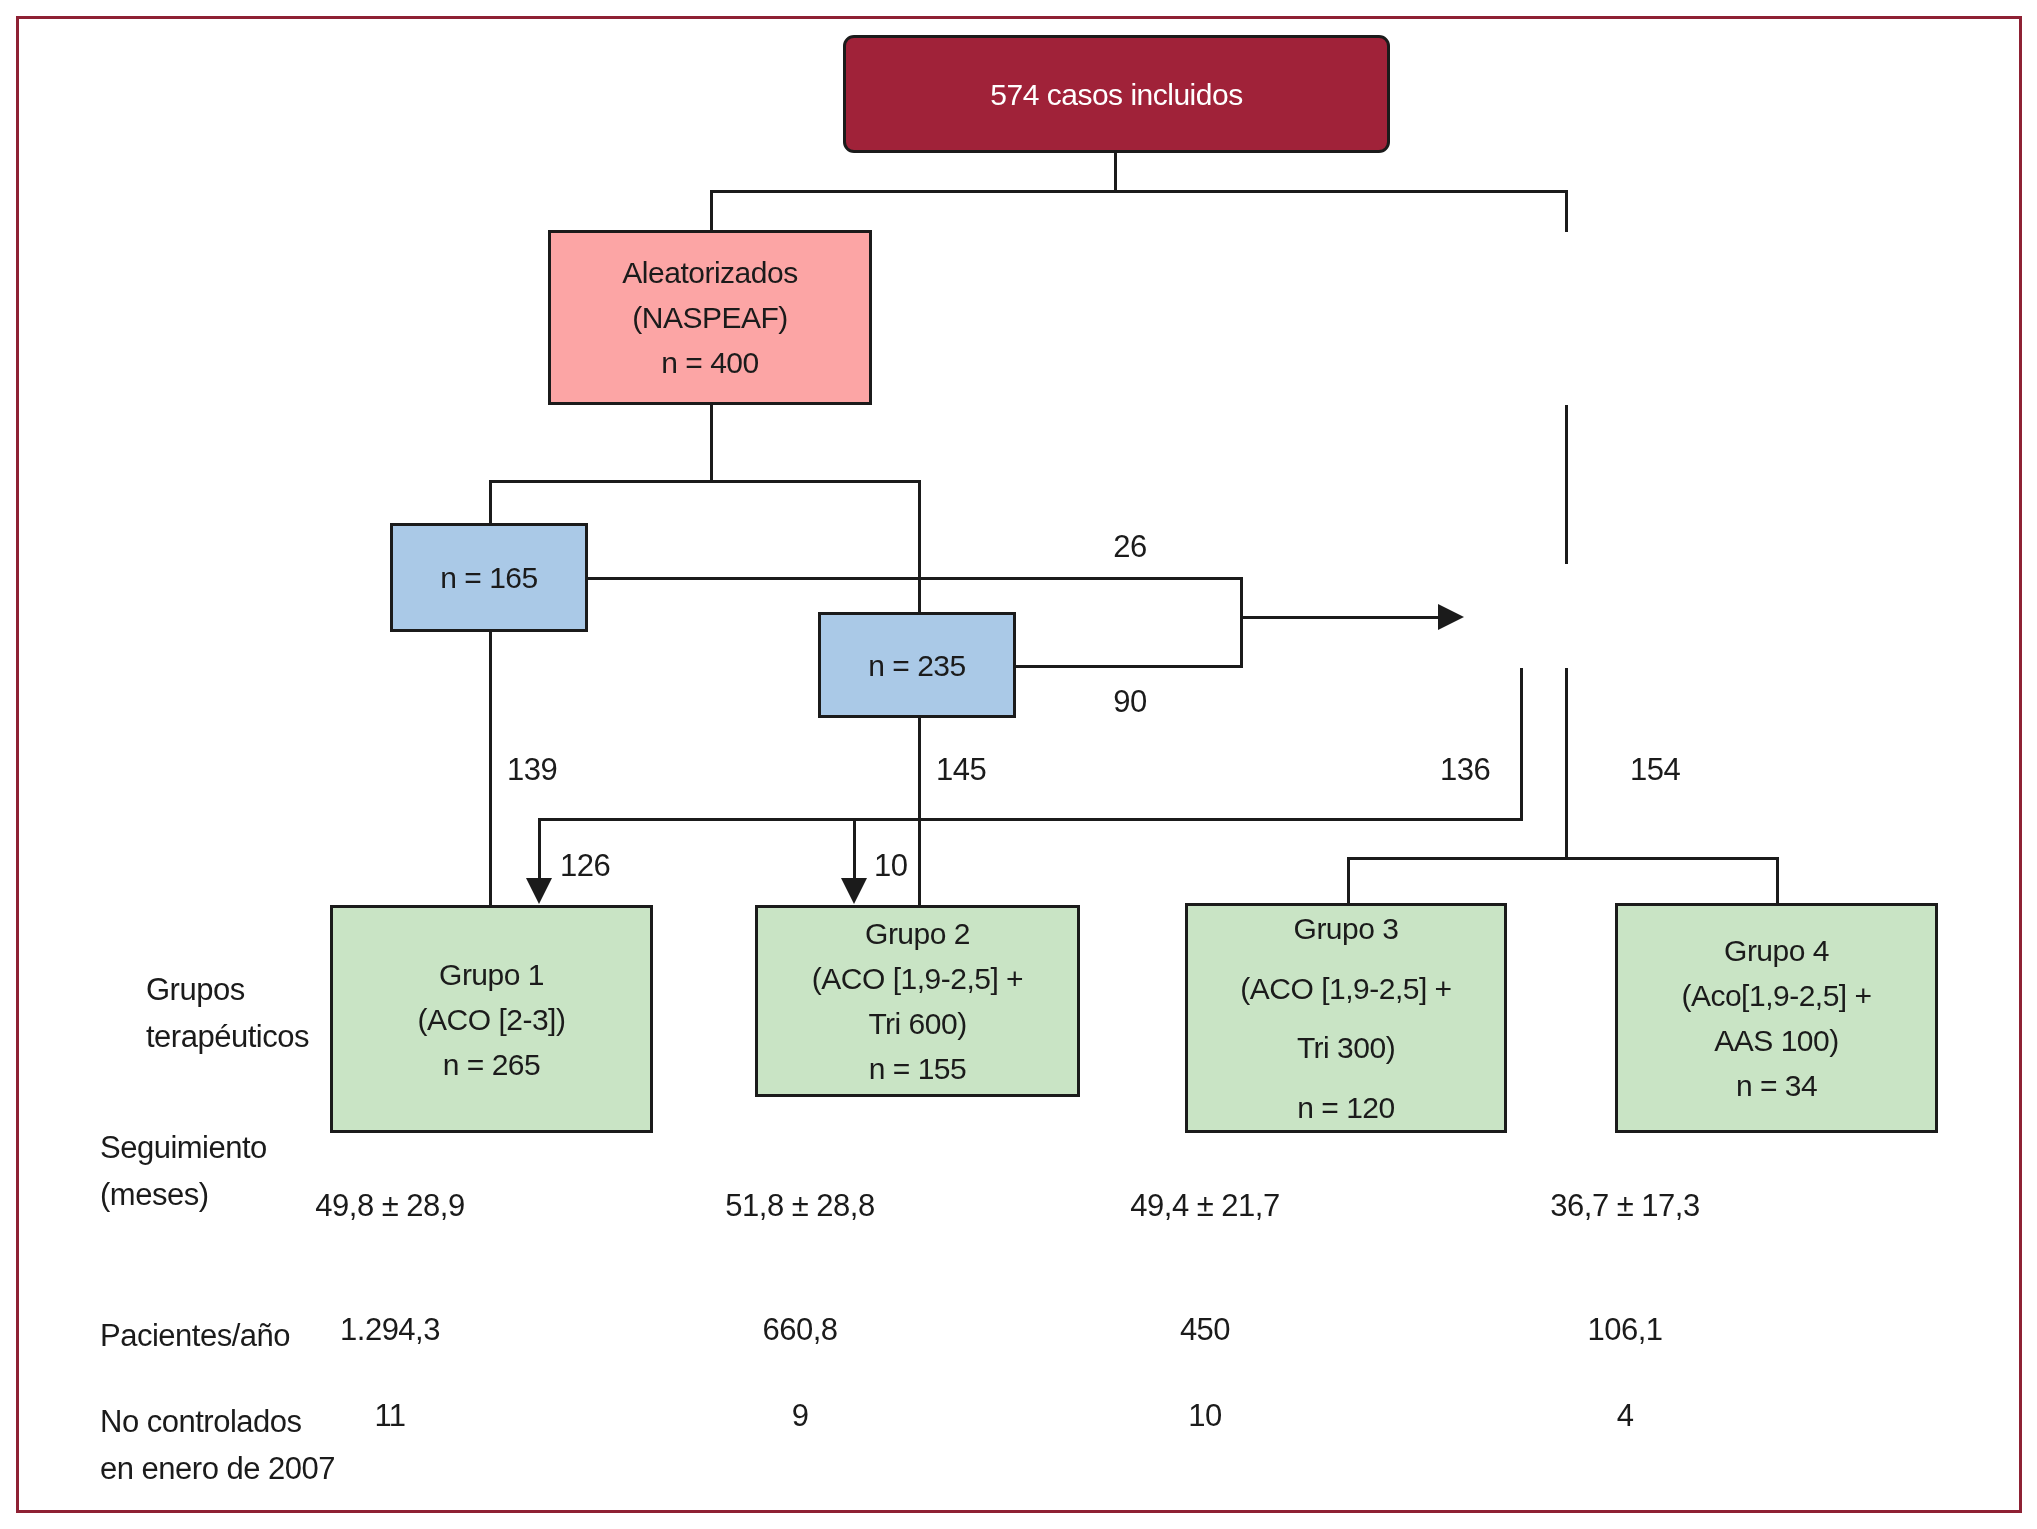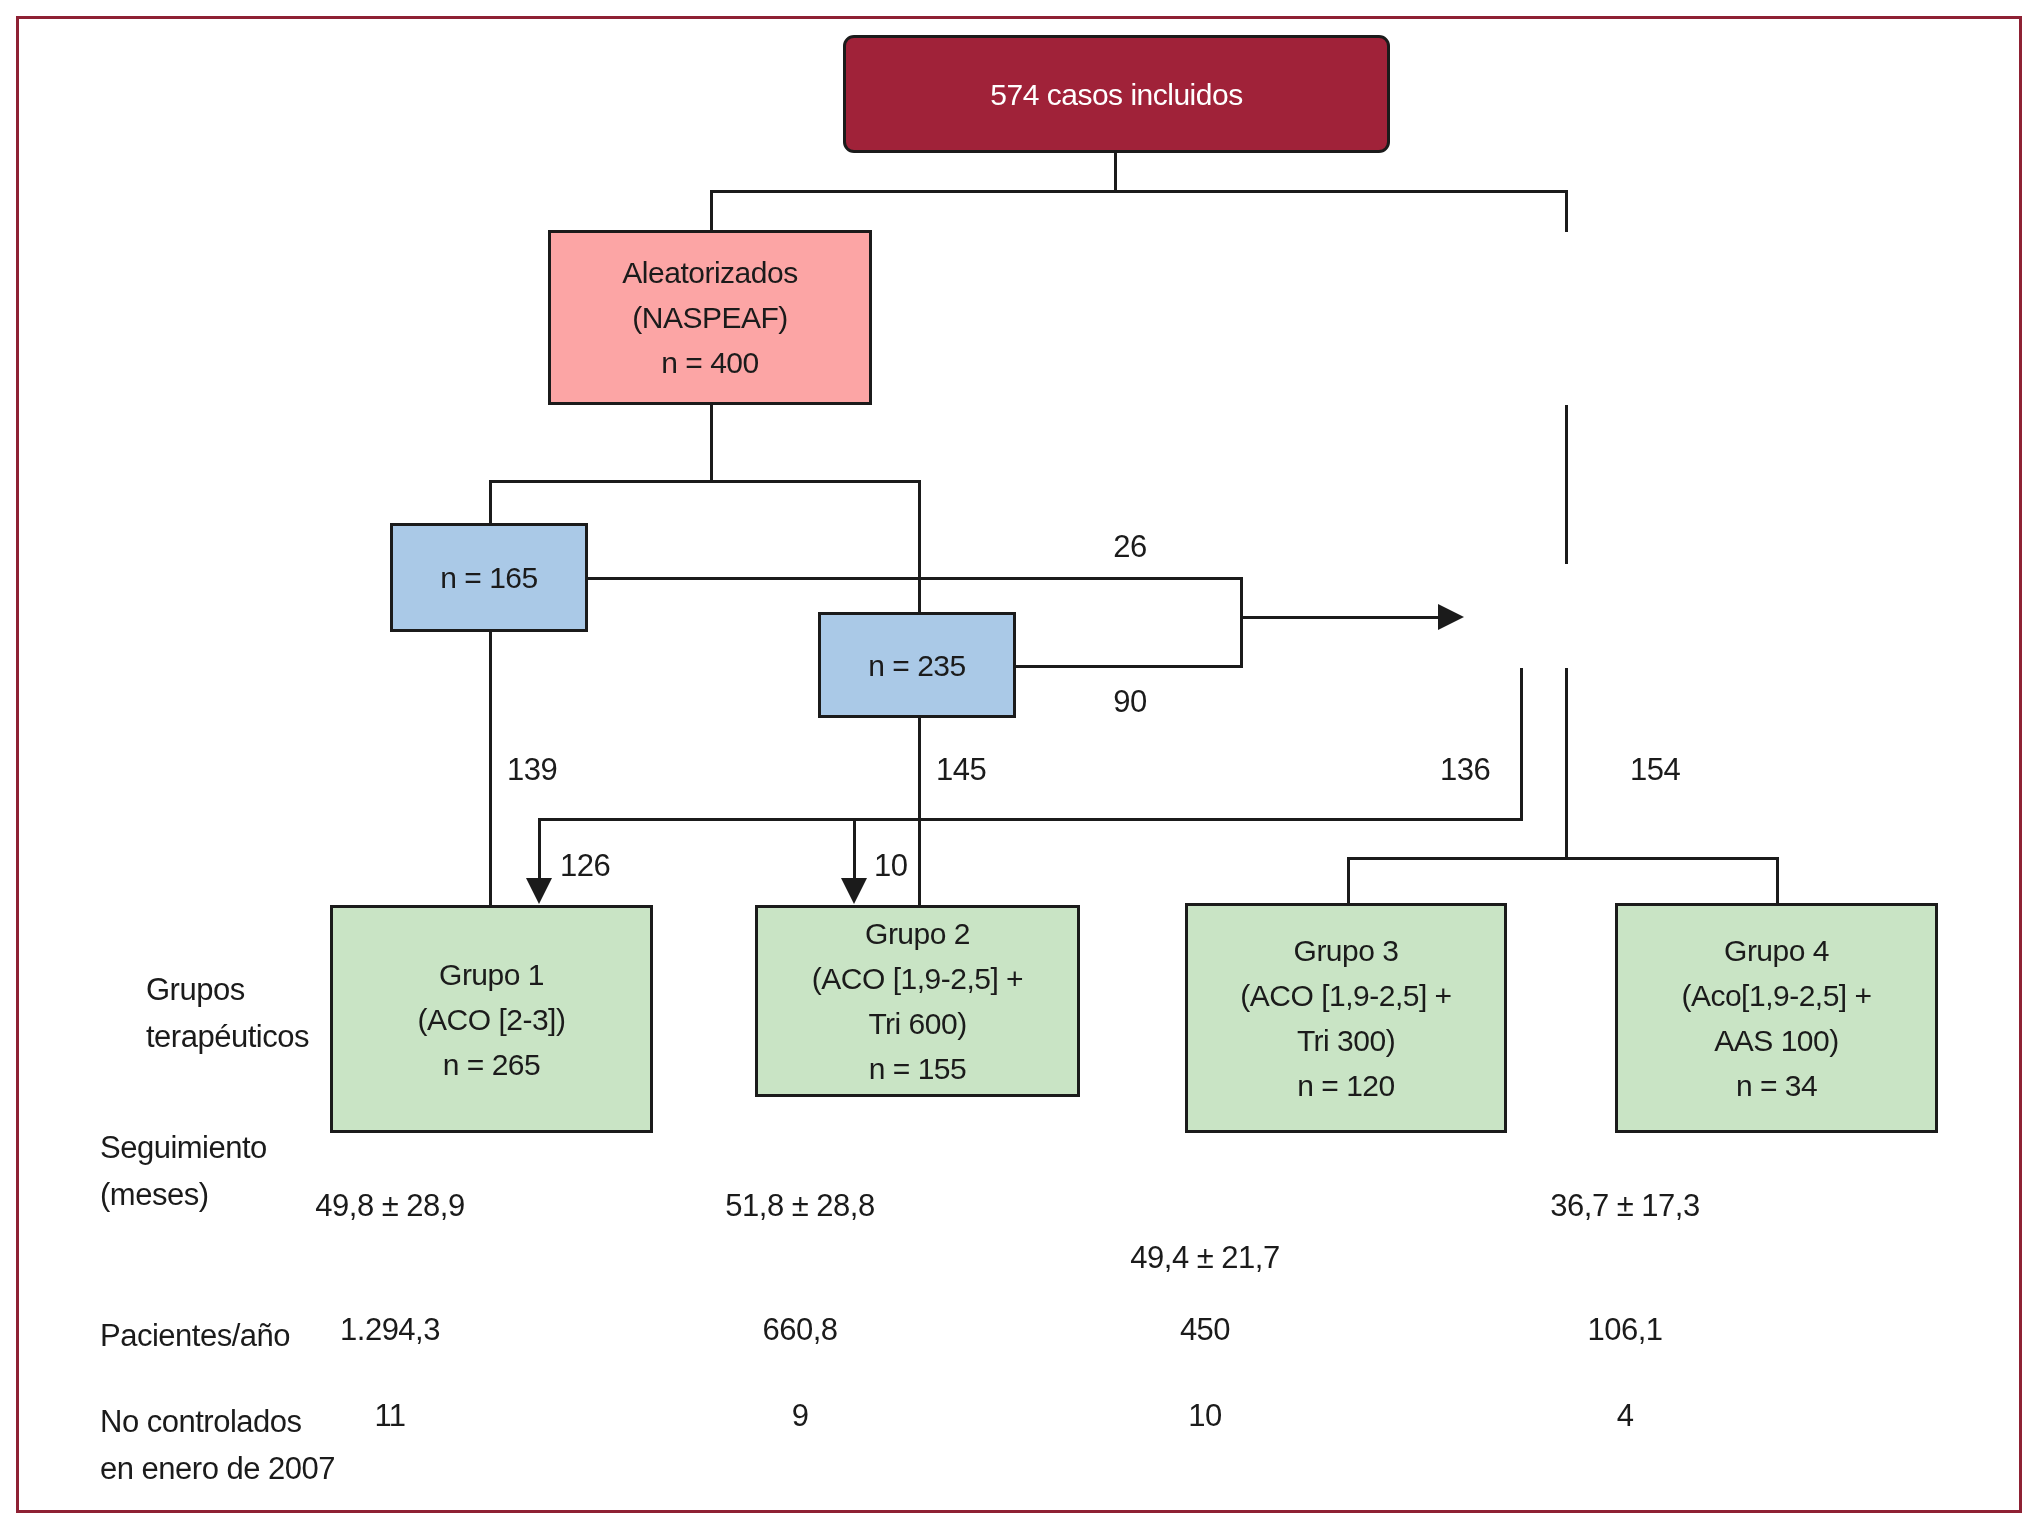--- a/index.html
+++ b/index.html
@@ -122,21 +122,21 @@
     <span>n = 265</span>
   </div>
 
   <div class="node node-green" style="left:755px;top:905px;width:325px;height:192px;">
     <span>Grupo 2</span>
     <span>(ACO [1,9-2,5] +</span>
     <span>Tri 600)</span>
     <span>n = 155</span>
   </div>
 
-  <div class="node node-green" style="left:1185px;top:903px;width:322px;height:230px;">
+  <div class="node node-green" style="left:1185px;top:903px;width:322px;height:230px;justify-content:space-between;">
     <span>Grupo 3</span>
     <span>(ACO [1,9-2,5] +</span>
     <span>Tri 300)</span>
     <span>n = 120</span>
   </div>
 
   <div class="node node-green" style="left:1615px;top:903px;width:323px;height:230px;">
     <span>Grupo 4</span>
     <span>(Aco[1,9-2,5] +</span>
     <span>AAS 100)</span>
@@ -157,21 +157,21 @@
     <div>Pacientes/año</div>
   </div>
 
   <div class="row-label" style="left:100px;top:1398px;">
     <div>No controlados</div>
     <div>en enero de 2007</div>
   </div>
 
   <div class="stat" style="left:280px;top:1188px;">49,8 ± 28,9</div>
   <div class="stat" style="left:690px;top:1188px;">51,8 ± 28,8</div>
-  <div class="stat" style="left:1095px;top:1240px;">49,4 ± 21,7</div>
+  <div class="stat" style="left:1095px;top:1188px;">49,4 ± 21,7</div>
   <div class="stat" style="left:1515px;top:1188px;">36,7 ± 17,3</div>
 
   <div class="stat" style="left:280px;top:1312px;">1.294,3</div>
   <div class="stat" style="left:690px;top:1312px;">660,8</div>
   <div class="stat" style="left:1095px;top:1312px;">450</div>
   <div class="stat" style="left:1515px;top:1312px;">106,1</div>
 
   <div class="stat" style="left:280px;top:1398px;">11</div>
   <div class="stat" style="left:690px;top:1398px;">9</div>
   <div class="stat" style="left:1095px;top:1398px;">10</div>

